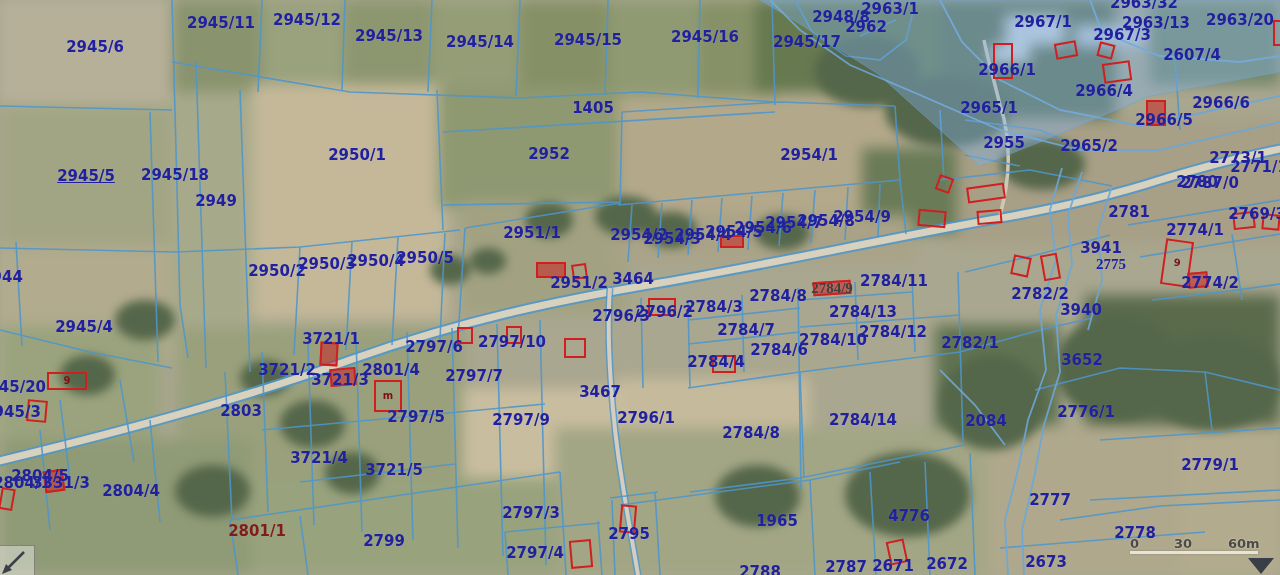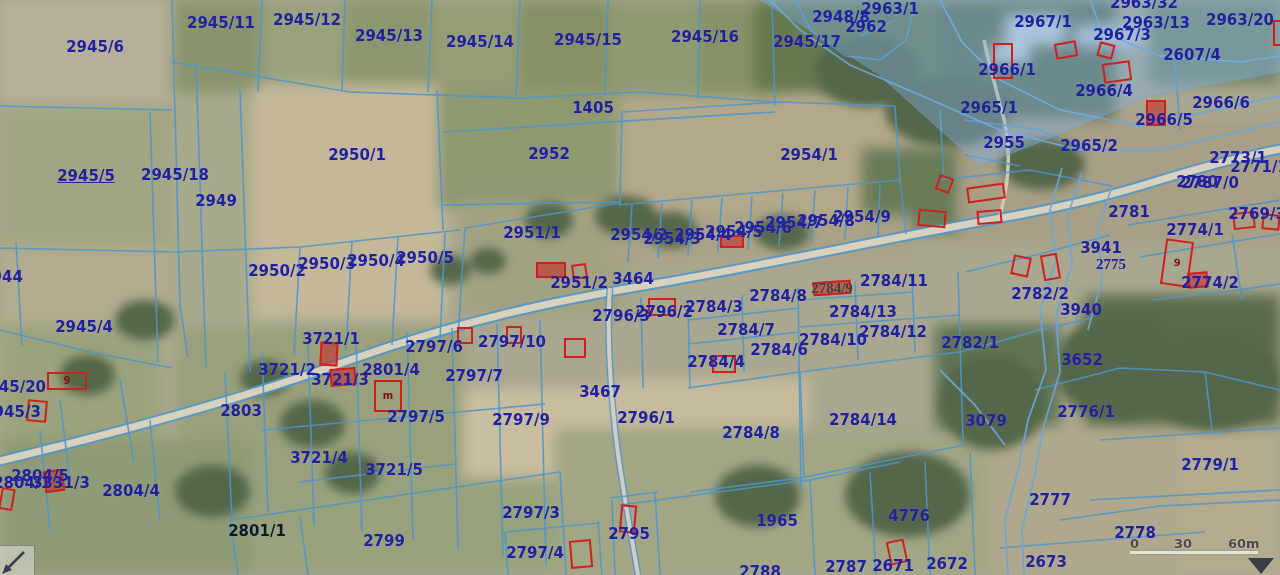--- a/index.html
+++ b/index.html
@@ -359,33 +359,33 @@
       <div class="plabel" style="left: 521px; top: 420px; color: rgb(33, 33, 160);">2797/9</div>
       <div class="plabel" style="left: 646px; top: 418px; color: rgb(33, 33, 160);">2796/1</div>
       <div class="plabel" style="left: 751px; top: 433px; color: rgb(33, 33, 160);">2784/8</div>
       <div class="plabel" style="left: 863px; top: 420px; color: rgb(33, 33, 160);">2784/14</div>
       <div class="plabel" style="left: 319px; top: 458px; color: rgb(33, 33, 160);">3721/4</div>
       <div class="plabel" style="left: 394px; top: 470px; color: rgb(33, 33, 160);">3721/5</div>
       <div class="plabel" style="left: 40px; top: 476px; color: rgb(33, 33, 160);">2804/5</div>
       <div class="plabel" style="left: 22px; top: 483px; color: rgb(33, 33, 160);">2804/1</div>
       <div class="plabel" style="left: 61px; top: 483px; color: rgb(33, 33, 160);">3331/3</div>
       <div class="plabel" style="left: 131px; top: 491px; color: rgb(33, 33, 160);">2804/4</div>
-      <div class="plabel" style="left: 257px; top: 531px; color: #0f172a;">2801/1</div>
+      <div class="plabel" style="left: 257px; top: 531px; color: #7f1d1d;">2801/1</div>
       <div class="plabel" style="left: 384px; top: 541px; color: rgb(33, 33, 160);">2799</div>
       <div class="plabel" style="left: 531px; top: 513px; color: rgb(33, 33, 160);">2797/3</div>
       <div class="plabel" style="left: 535px; top: 553px; color: rgb(33, 33, 160);">2797/4</div>
       <div class="plabel" style="left: 629px; top: 534px; color: rgb(33, 33, 160);">2795</div>
       <div class="plabel" style="left: 777px; top: 521px; color: rgb(33, 33, 160);">1965</div>
       <div class="plabel" style="left: 909px; top: 516px; color: rgb(33, 33, 160);">4776</div>
       <div class="plabel" style="left: 760px; top: 572px; color: rgb(33, 33, 160);">2788</div>
       <div class="plabel" style="left: 846px; top: 567px; color: rgb(33, 33, 160);">2787</div>
       <div class="plabel" style="left: 893px; top: 566px; color: rgb(33, 33, 160);">2671</div>
       <div class="plabel" style="left: 947px; top: 564px; color: rgb(33, 33, 160);">2672</div>
       <div class="plabel" style="left: 1086px; top: 412px; color: rgb(33, 33, 160);">2776/1</div>
-      <div class="plabel" style="left: 986px; top: 421px; color: rgb(33, 33, 160);">3079</div>
+      <div class="plabel" style="left: 986px; top: 421px; color: rgb(33, 33, 160);">2084</div>
       <div class="plabel" style="left: 1210px; top: 465px; color: rgb(33, 33, 160);">2779/1</div>
       <div class="plabel" style="left: 1050px; top: 500px; color: rgb(33, 33, 160);">2777</div>
       <div class="plabel" style="left: 1135px; top: 533px; color: rgb(33, 33, 160);">2778</div>
       <div class="plabel" style="left: 1046px; top: 562px; color: rgb(33, 33, 160);">2673</div>
     </div>
 
   <div id="hud">
     <div id="scalebar">
       <span class="tick" style="left:4px">0</span>
       <span class="tick" style="left:48px">30</span>

